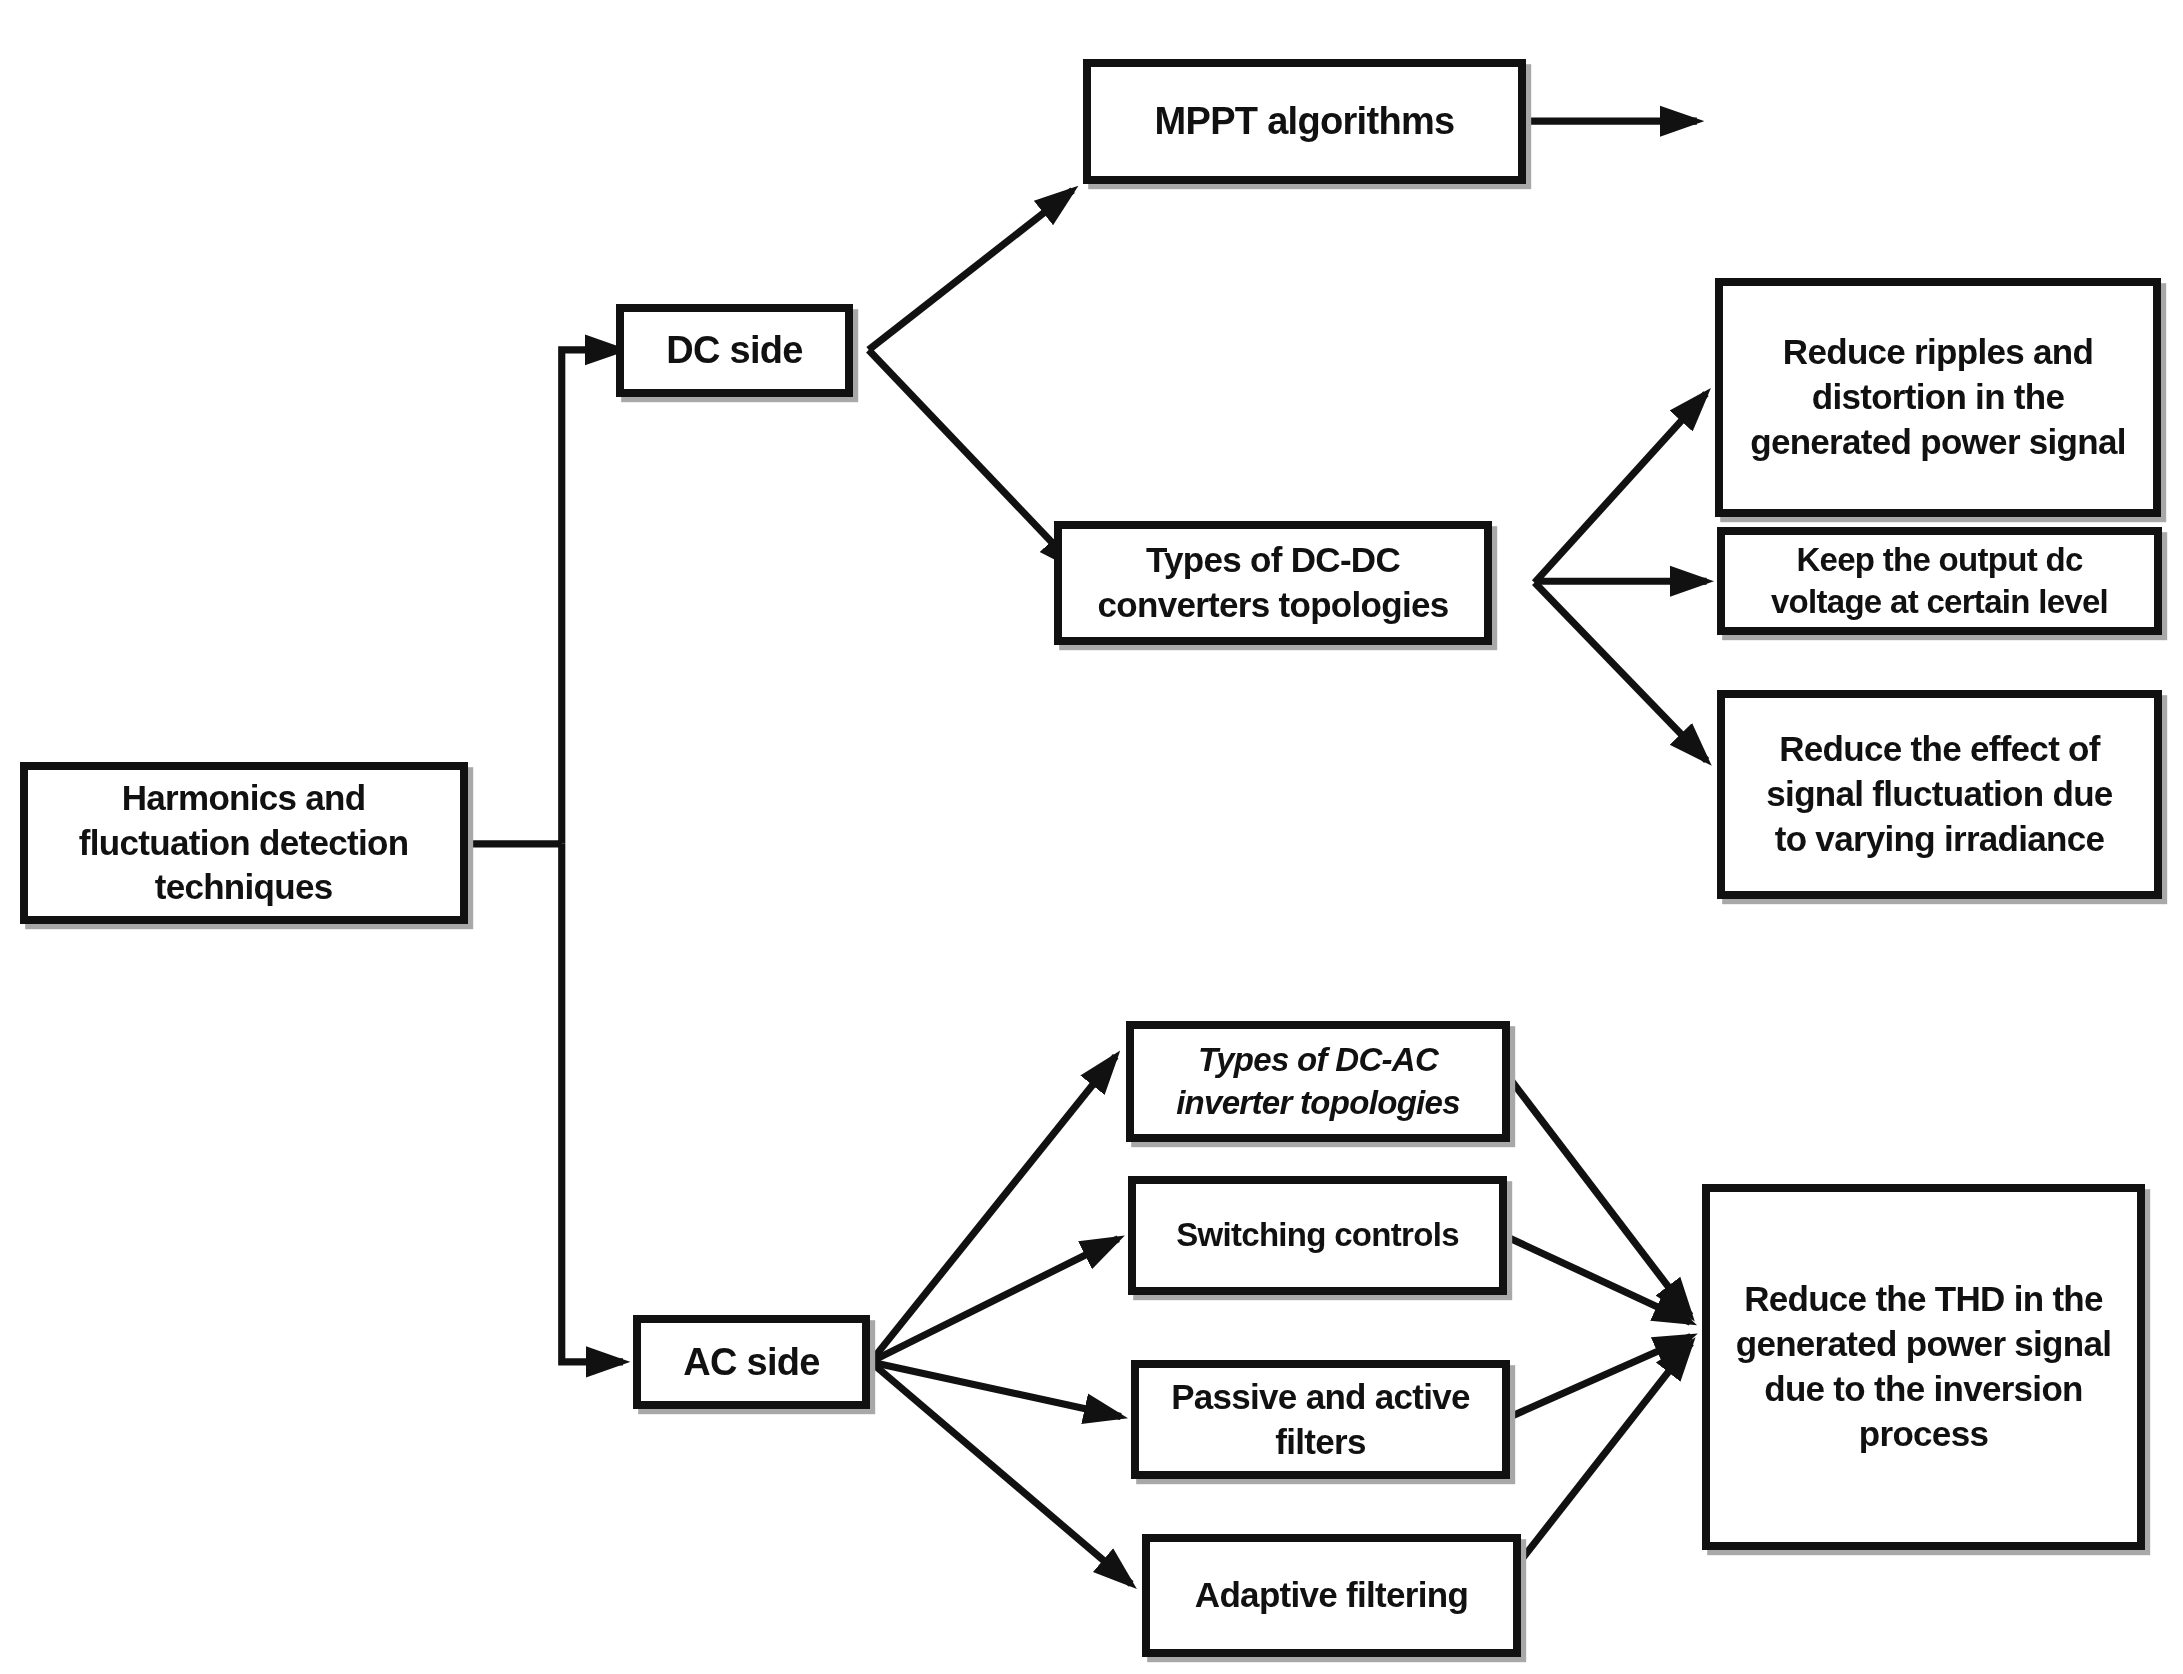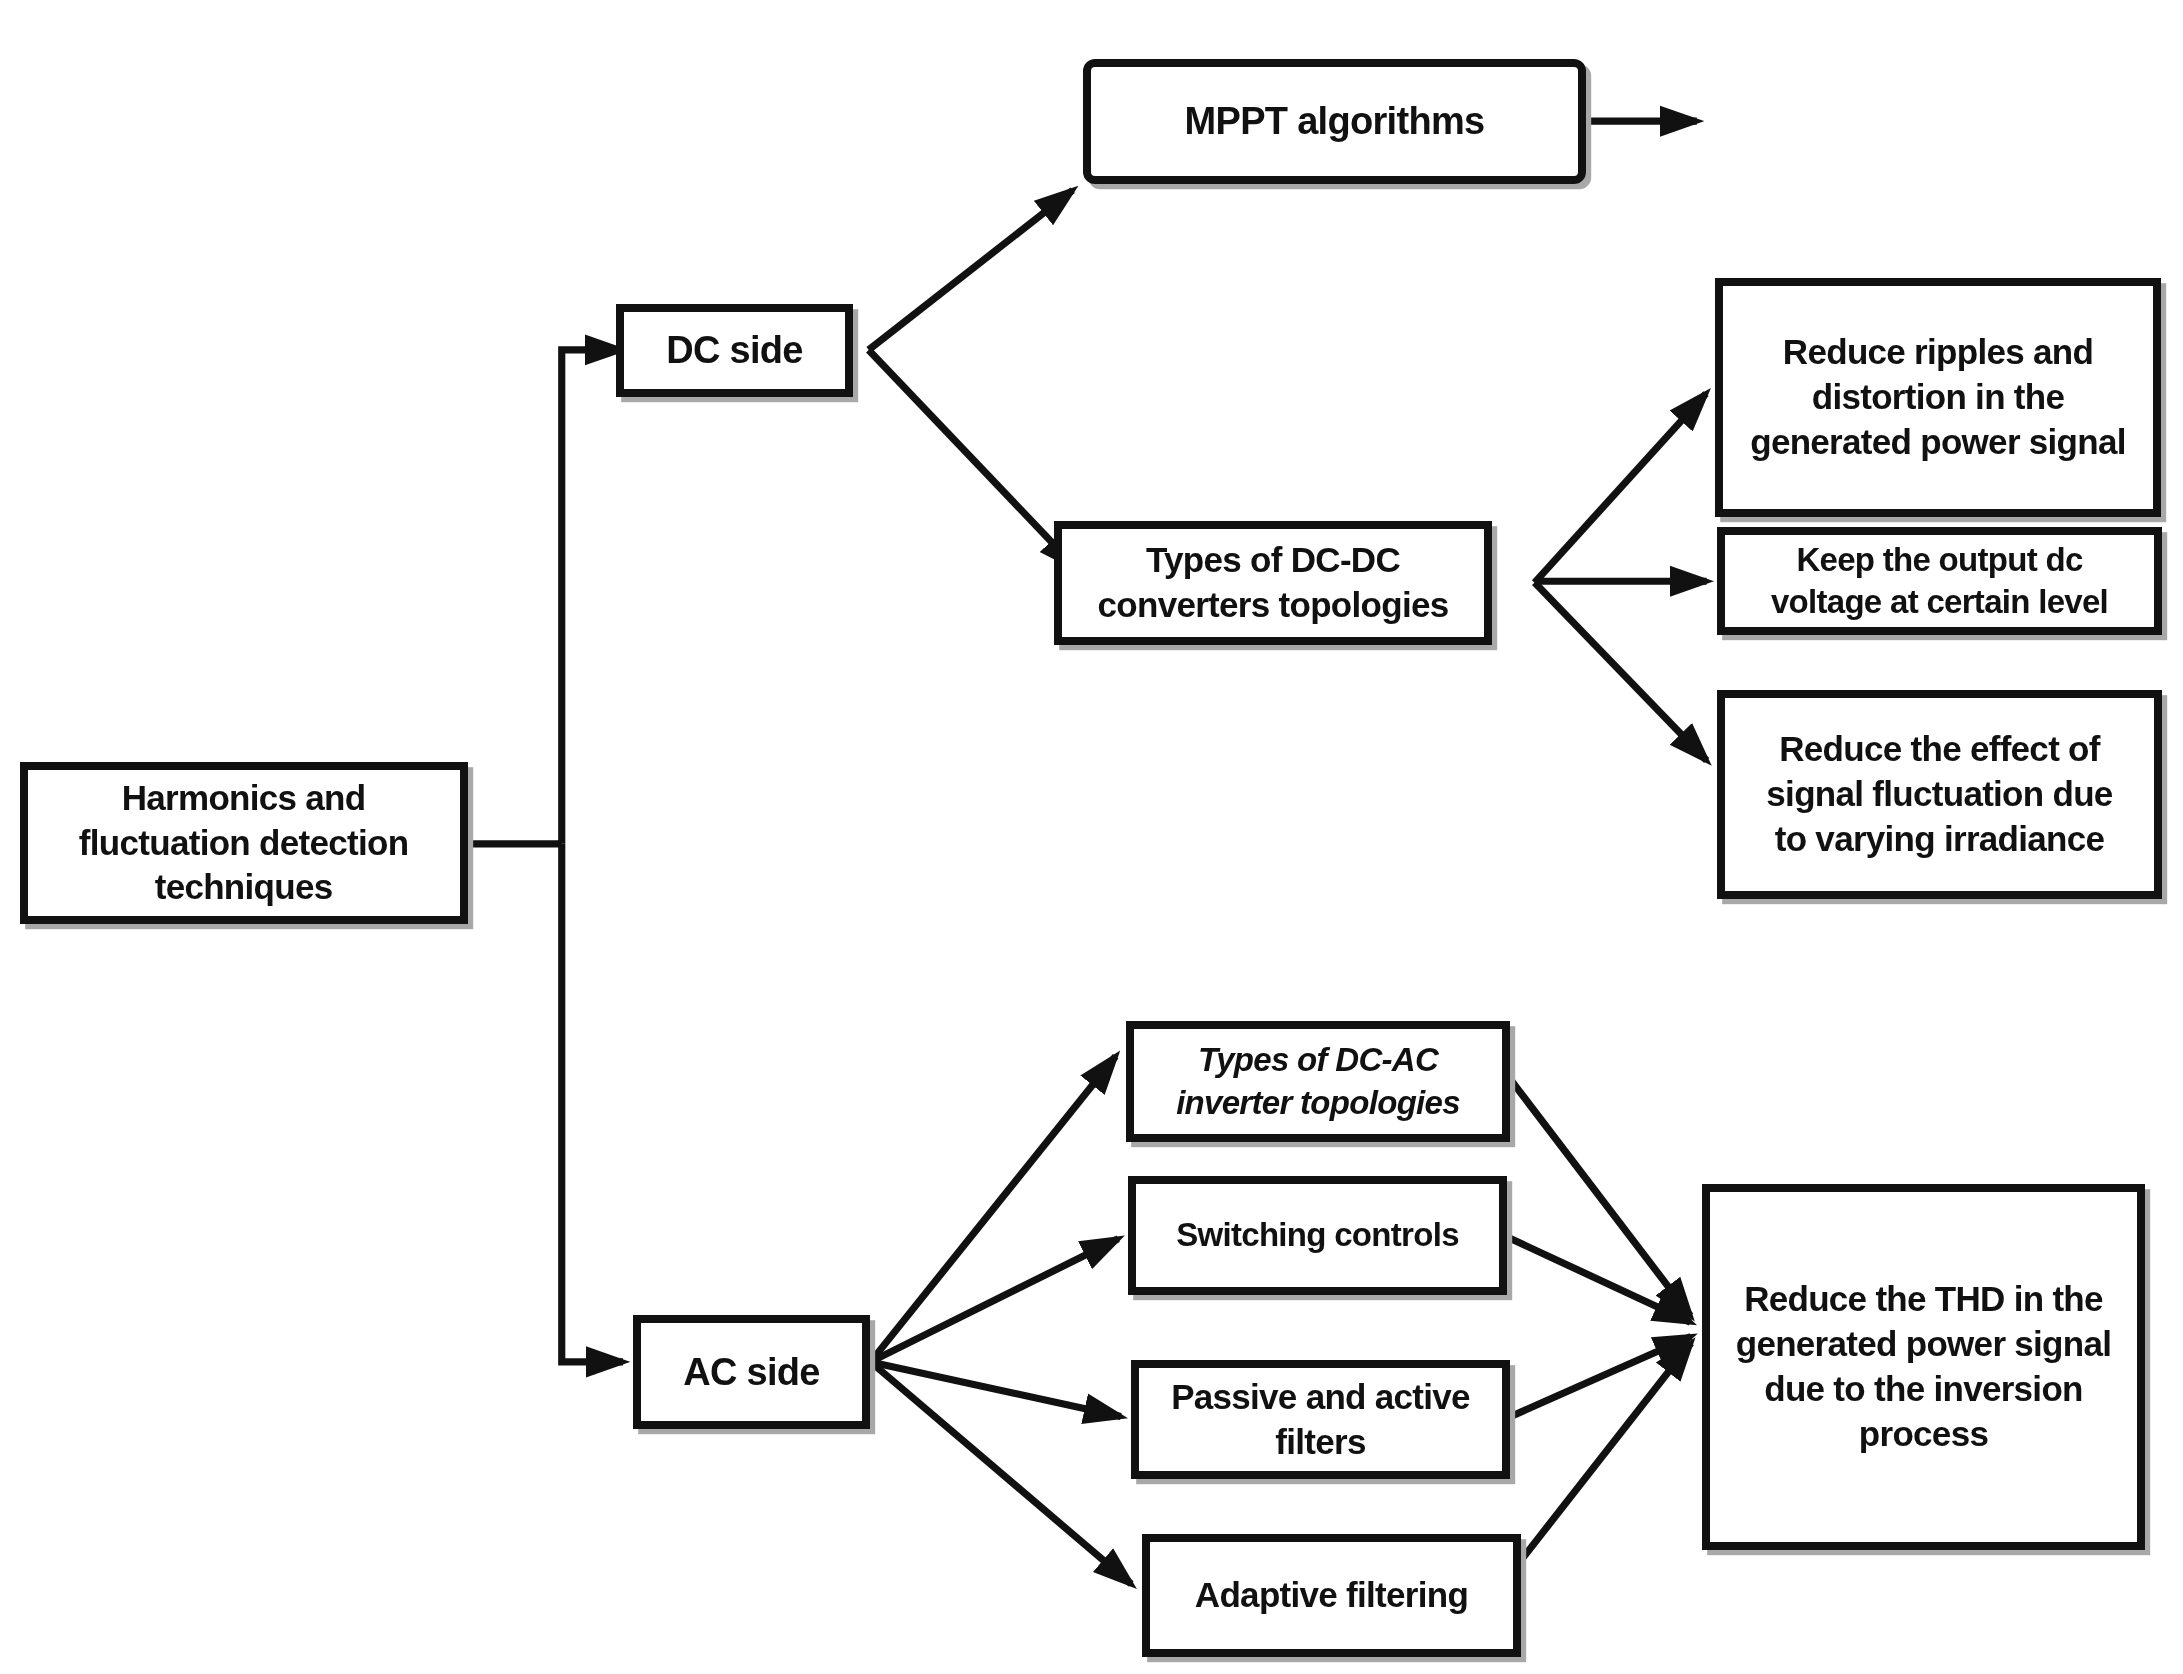--- a/index.html
+++ b/index.html
@@ -10,29 +10,29 @@
   svg.edges path{fill:none;stroke:#111111;stroke-width:11;stroke-linejoin:miter;}
   svg.edges .arrowhead{fill:#111111;stroke:none;}
   .node{position:absolute;box-sizing:border-box;border:8.5px solid #111111;background:#ffffff;
         display:flex;align-items:center;justify-content:center;text-align:center;
         box-shadow:5.2px 5.2px 0 #a8a8a8;color:#111111;font-weight:bold;}
   .node span{white-space:pre-line;line-height:1.28;letter-spacing:-0.7px;font-size:38px;}
   .node.fs-sm span{font-size:35px;}
   .node.fs-xs span{font-size:33px;}
   .n-root{left:19.6px;top:762px;width:448px;height:162px;}
   .n-dc{left:616px;top:304px;width:237px;height:93px;}
-  .n-mppt{left:1083px;top:59px;width:503px;height:125px;border-radius:12px;}
+  .n-mppt{left:1083px;top:59px;width:443px;height:125px;}
   .n-thd-low{left:1708px;top:36px;width:448px;height:171px;}
   .n-dcdc{left:1054px;top:521px;width:438px;height:124px;}
   .n-ripples{left:1715px;top:278px;width:446px;height:239px;}
   .n-keep{left:1717px;top:527px;width:445px;height:108px;}
   .n-fluct{left:1717px;top:690px;width:445px;height:209px;}
   .n-dcac{left:1126px;top:1021px;width:384px;height:121px;font-style:italic;}
   .n-switching{left:1128px;top:1176px;width:379px;height:119px;}
-  .n-ac{left:633px;top:1315px;width:237px;height:114px;}
+  .n-ac{left:633px;top:1315px;width:237px;height:94px;}
   .n-passive{left:1131px;top:1360px;width:379px;height:119px;}
   .n-adaptive{left:1142px;top:1534px;width:379px;height:123px;}
   .n-inv{left:1702px;top:1184px;width:443px;height:366px;}
 </style>
 </head>
 <body>
 
 <div class="canvas">
 
   <svg class="edges" viewBox="0 0 3350 2569">

